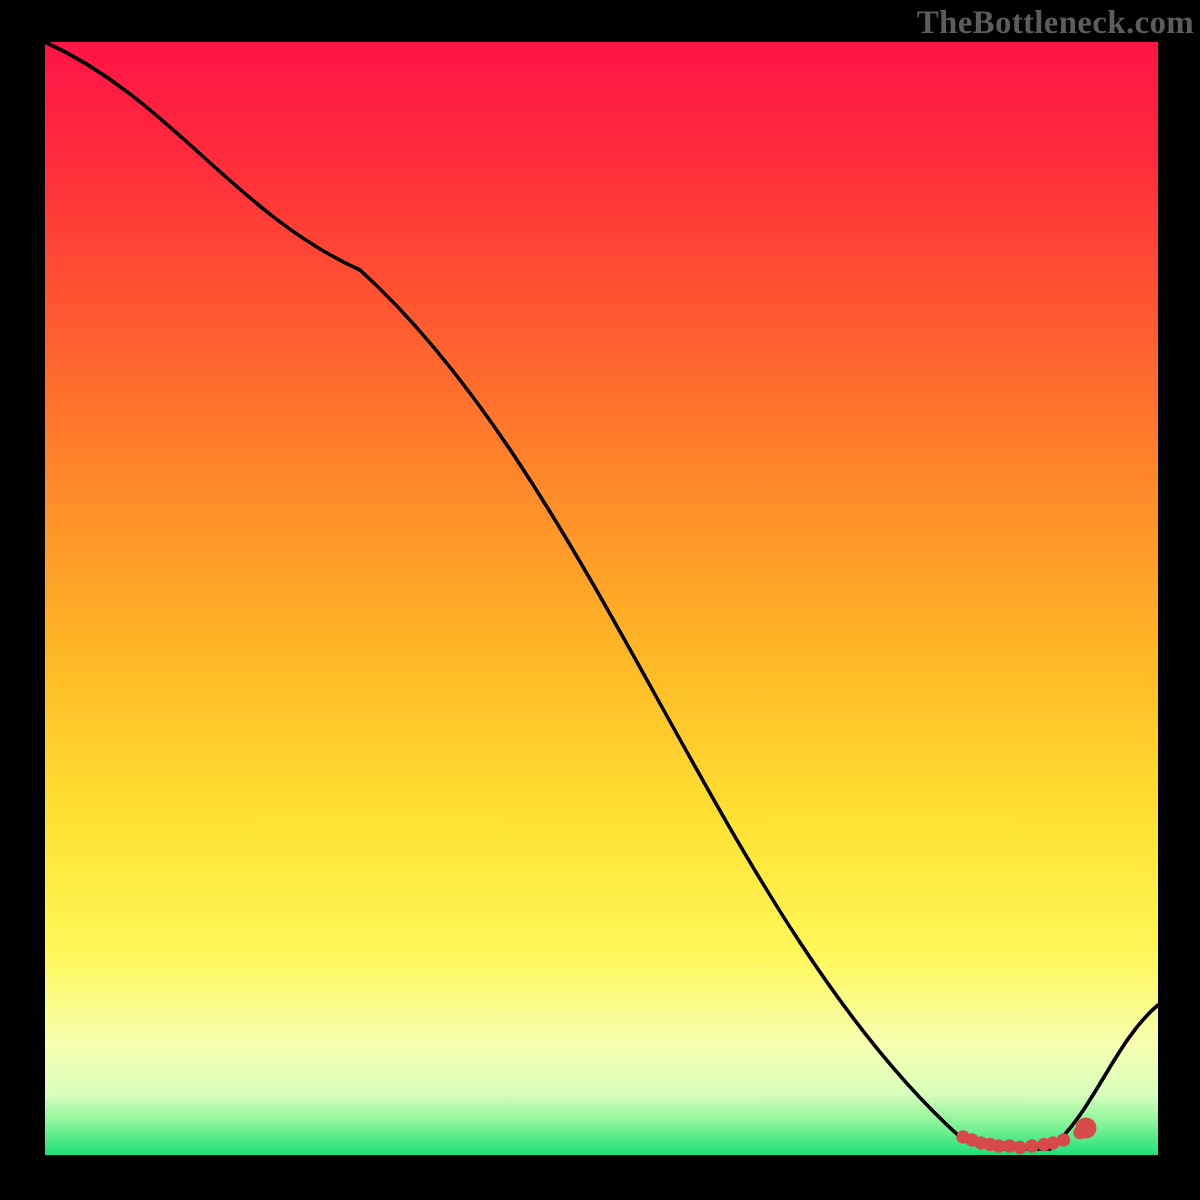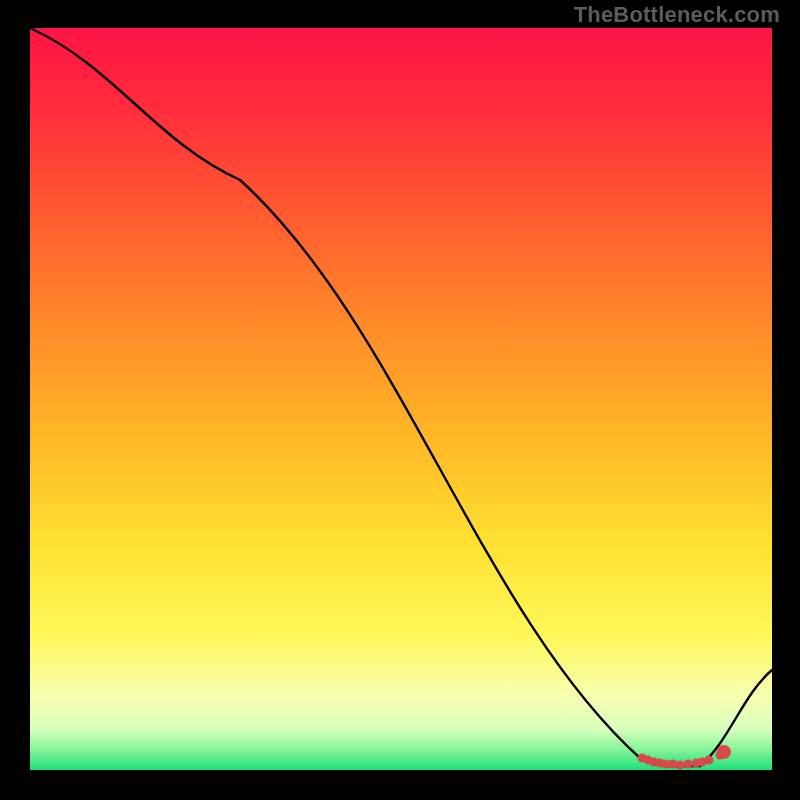--- a/index.html
+++ b/index.html
@@ -12,25 +12,26 @@
     overflow: hidden;
   }
   .container {
     position: relative;
     width: 800px;
     height: 800px;
   }
   .attribution {
     position: absolute;
     top: 2px;
-    right: 20px;
+    right: 4px;
     color: #5c5c5c;
     font-size: 22px;
     font-weight: 600;
     letter-spacing: 0.2px;
+    font-family: Liberation Serif, serif;
   }
   svg {
     display: block;
   }
 </style>
 </head>
 <body>
 
 <div class="container">
 

